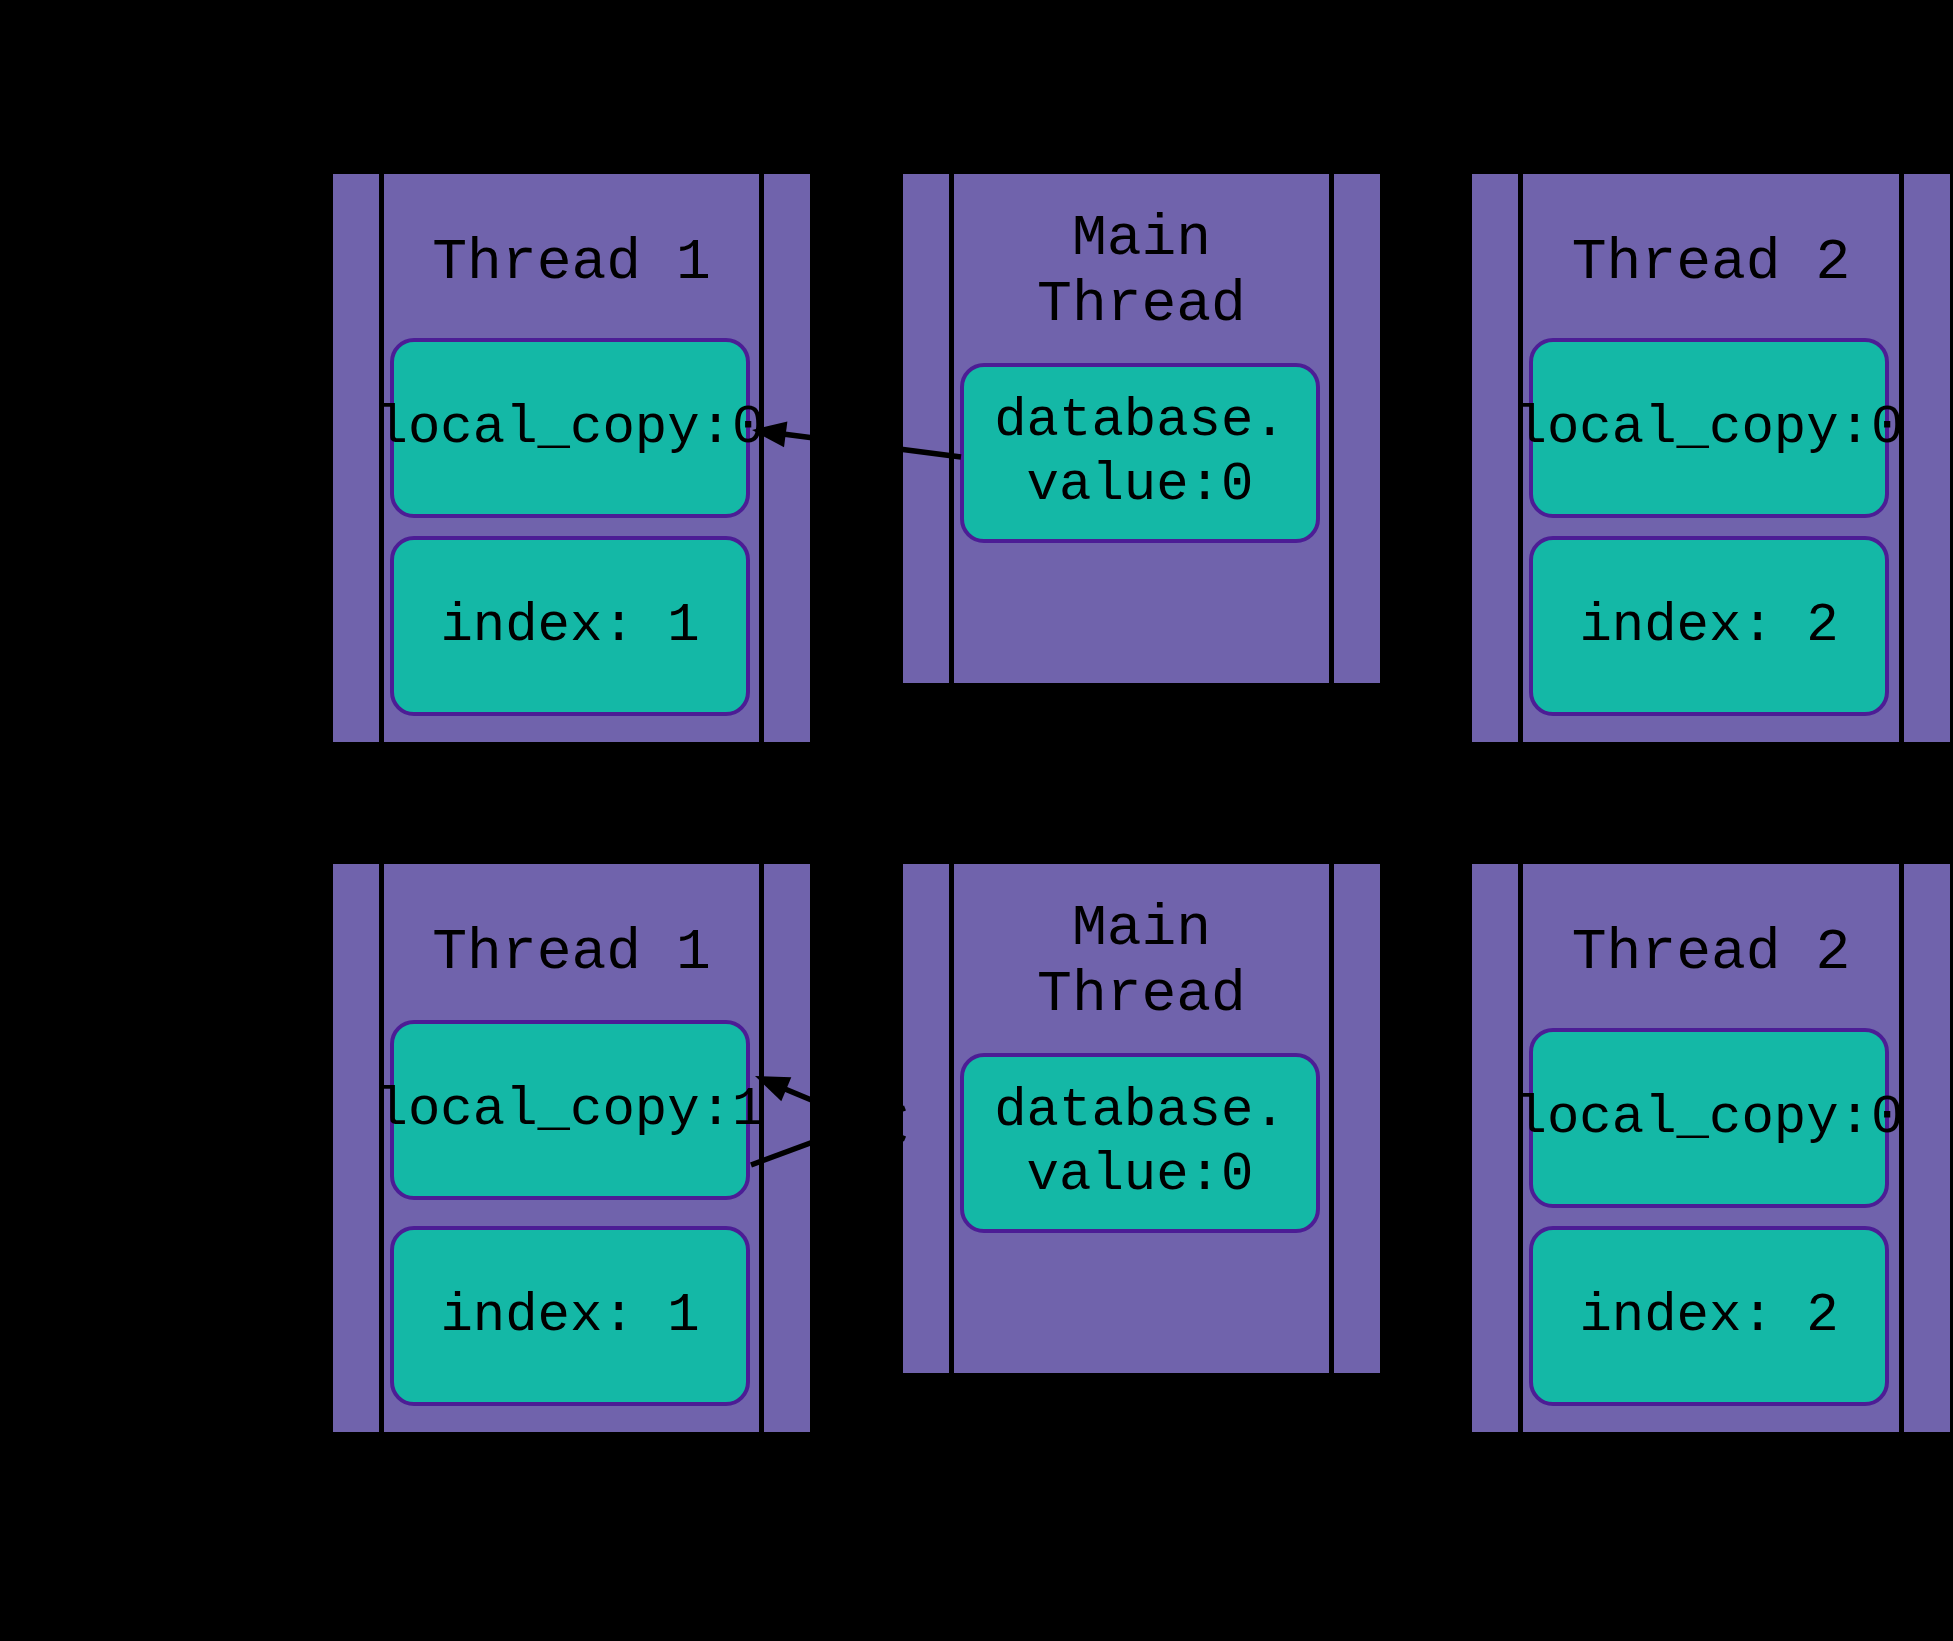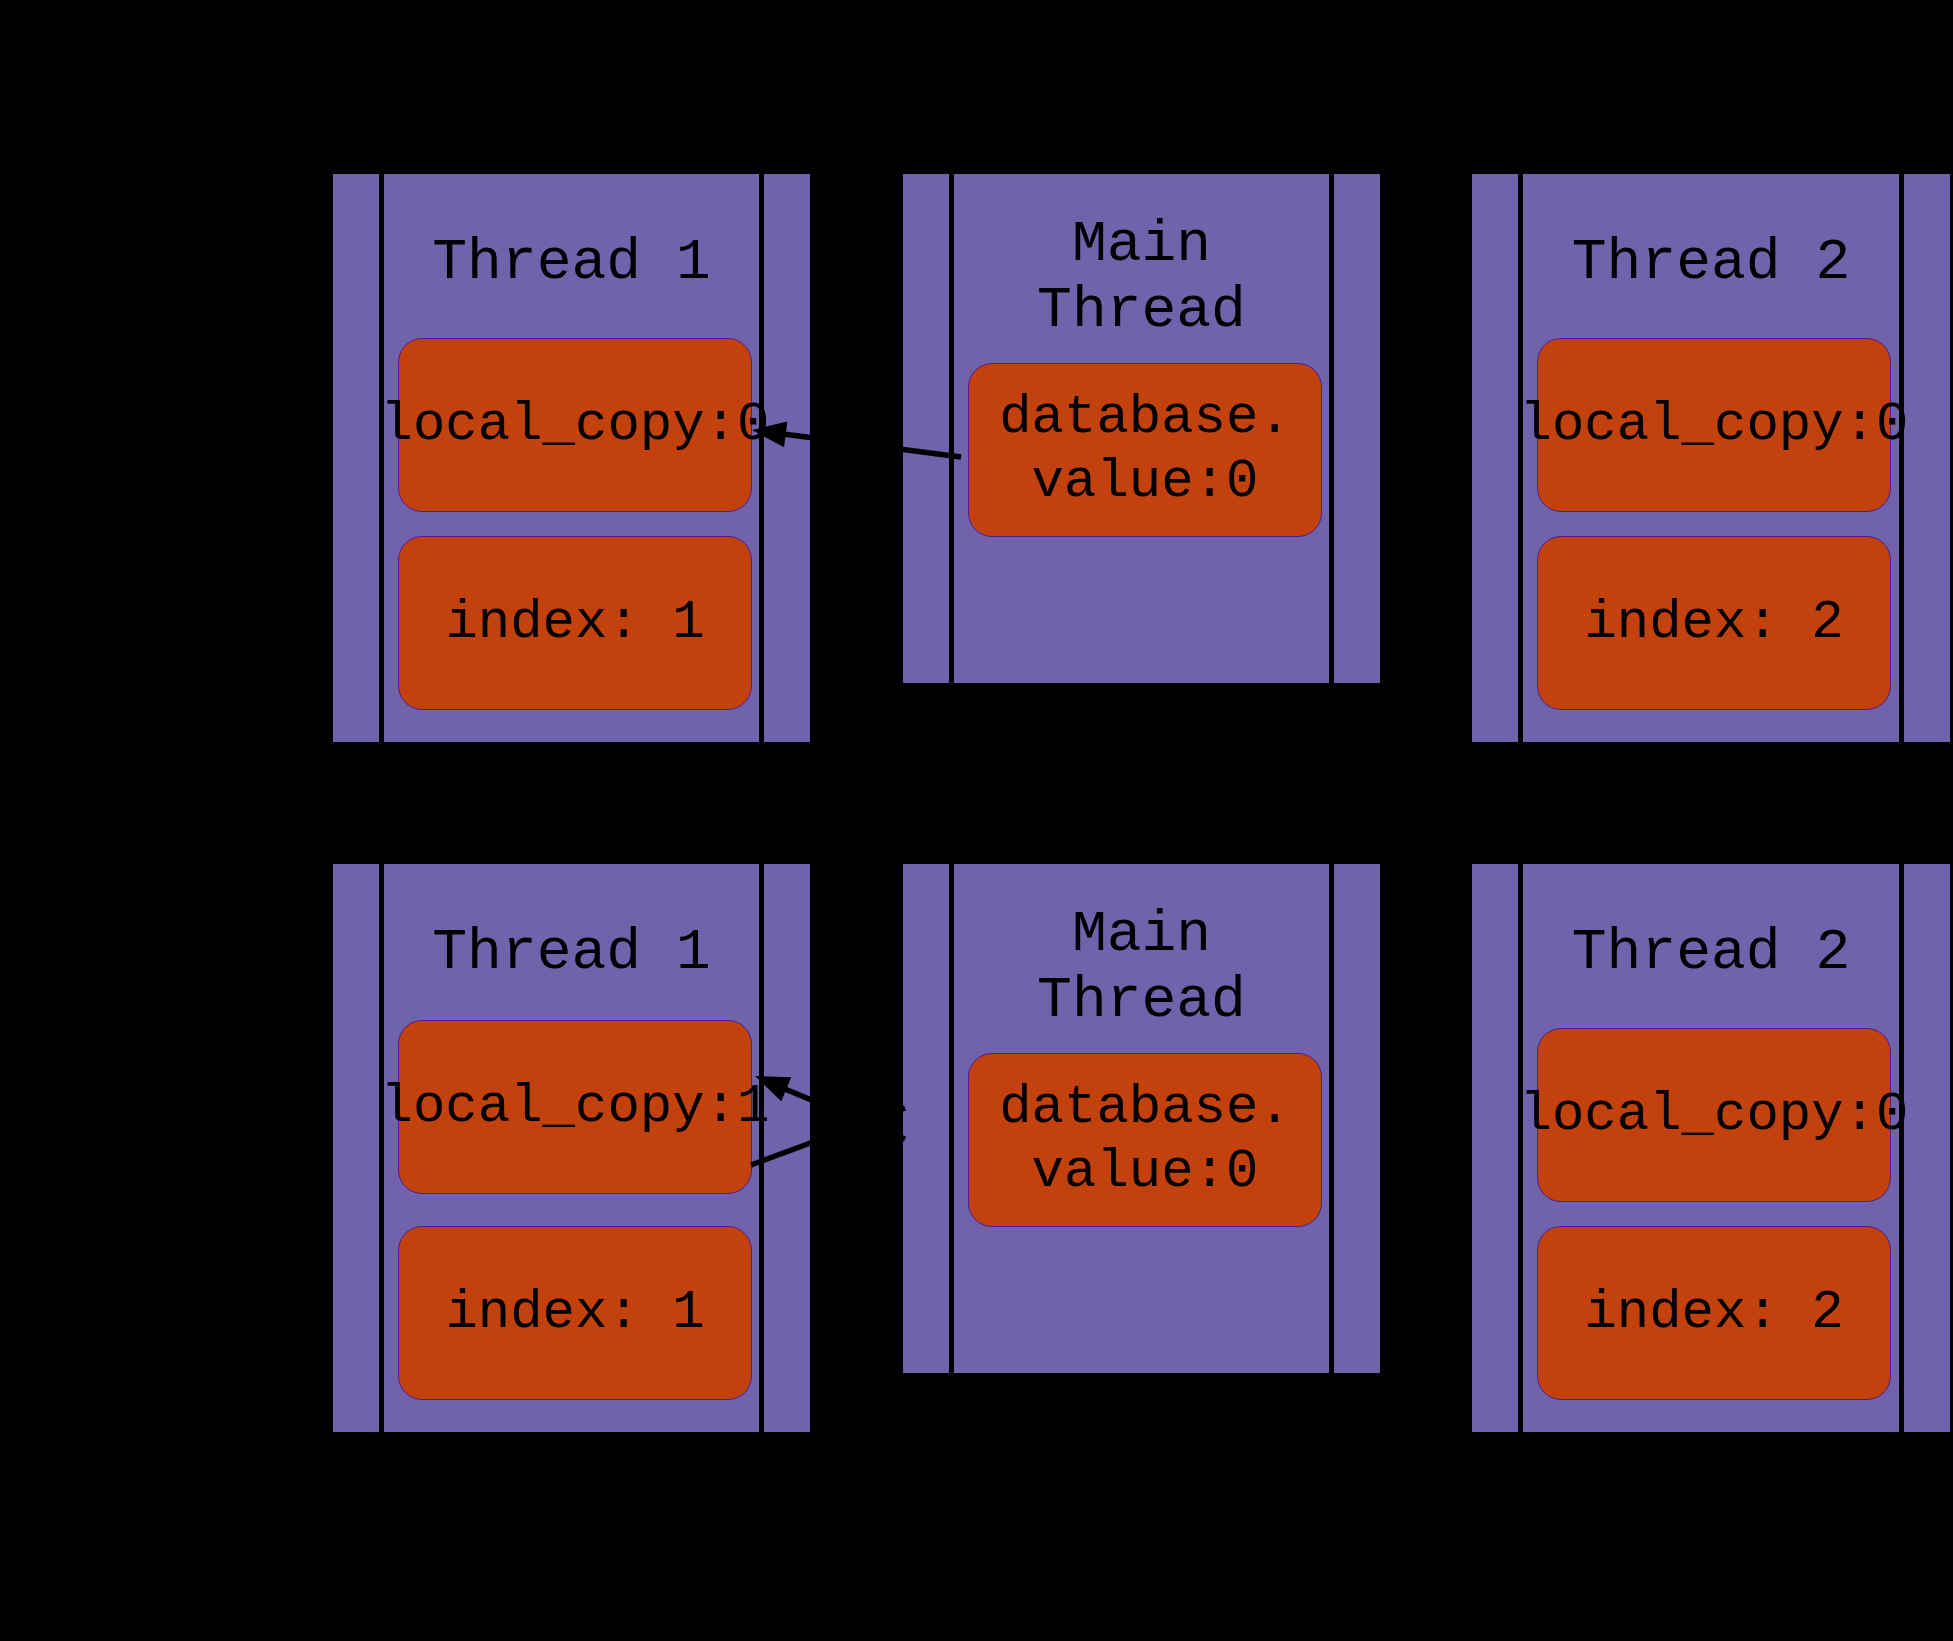--- a/index.html
+++ b/index.html
@@ -26,39 +26,38 @@
   .panel-title{
     position:absolute;
     left:0;right:0;
     text-align:center;
     font-size:58px;
     line-height:60px;
     top:59px;
     white-space:pre;
   }
   .panel-title.two-line{
-    top:38px;
+    top:32px;
     line-height:66px;
   }
   .vbox{
     position:absolute;
     left:57px;
     width:352px;
     height:172px;
-    background:#c2410c;
-    border:1px solid #4c1d95;
+    background:#14b8a6;
+    border:4px solid #4c1d95;
     border-radius:24px;
     display:flex;
     flex-direction:column;
     align-items:center;
     justify-content:center;
     font-size:54px;
     line-height:64px;
     text-align:center;
-    margin-left:8px;
   }
   .arrows{
     position:absolute;
     left:0;top:0;
     pointer-events:none;
   }
 </style>
 </head>
 <body>
 

